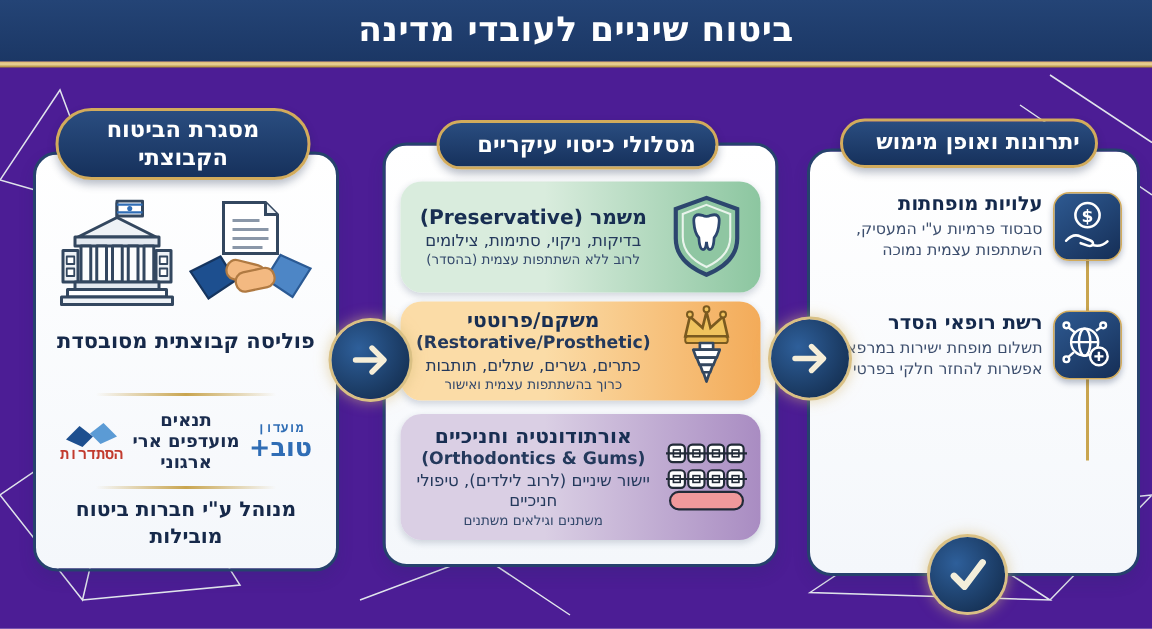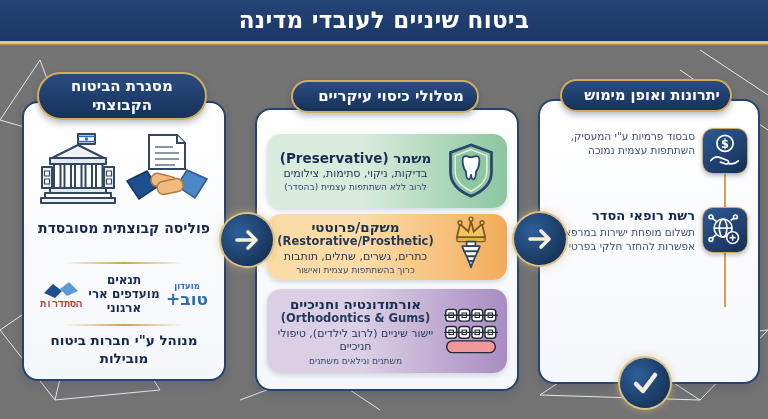--- a/index.html
+++ b/index.html
@@ -1,51 +1,51 @@
 <!DOCTYPE html>
 <html lang="he" dir="rtl"><head>
 <meta charset="utf-8">
 <style>
   html,body{margin:0;padding:0;}
-  .stage{position:relative;width:768px;height:419px;overflow:hidden;background:#737373;
+  .stage{position:relative;width:768px;height:419px;overflow:hidden;background:#4c1d95;
          font-family:"DejaVu Sans","Liberation Sans",sans-serif;direction:rtl;}
   .bgmesh{position:absolute;left:0;top:0;z-index:0;}
 
   
   .topbar{position:absolute;left:0;top:0;width:768px;height:41px;
           background:linear-gradient(180deg,#244476,#1b3765);z-index:2;}
   .main-title{line-height:41px;text-align:center;color:#ffffff;font-size:23px;font-weight:bold;letter-spacing:.3px;}
   .goldline{position:absolute;left:0;top:41px;width:768px;height:4px;z-index:2;
             background:linear-gradient(180deg,#d9b469,#ecd49a 45%,#a9842f);}
 
   
   .panel{position:absolute;background:linear-gradient(180deg,#ffffff,#f4f7fb);
          border:2px solid #26426d;border-radius:16px;box-shadow:0 5px 10px rgba(25,45,85,.14);z-index:1;}
   .p-frame{left:22px;top:101px;width:200px;height:276px;}
-  .p-cov{left:255px;top:108px;width:260px;height:279px;}
+  .p-cov{left:255px;top:95px;width:260px;height:279px;}
   .p-ben{left:538px;top:99px;width:218px;height:281px;}
 
   .pill{position:absolute;z-index:3;background:linear-gradient(180deg,#2a4d80,#16315c);
         border:2px solid #d2ab5c;border-radius:26px;color:#fff;font-weight:bold;
         display:flex;align-items:center;justify-content:center;text-align:center;
         box-shadow:0 3px 6px rgba(20,35,70,.3);box-sizing:border-box;line-height:1.3;padding-left:12px;}
   .pill-frame{left:37px;top:72px;width:170px;height:48px;font-size:15px;padding:16px 10px;}
   .pill-cov{left:291px;top:80px;width:188px;height:33px;font-size:15px;}
   .pill-ben{left:560px;top:79px;width:172px;height:33px;font-size:14.5px;}
 
   
   .fw-icons{position:absolute;top:30px;left:0;right:0;display:flex;justify-content:center;align-items:flex-end;gap:8px;}
   .fw-policy{position:absolute;top:116px;left:8px;right:8px;text-align:center;font-weight:bold;
              font-size:14px;color:#16294a;line-height:1.3;}
   .divider{position:absolute;left:40px;right:40px;height:2px;
            background:linear-gradient(90deg,rgba(201,165,79,0),#c9a54f,rgba(201,165,79,0));}
   .dv1{top:159px;} .dv2{top:221px;}
   .fw-logos{position:absolute;top:166px;left:6px;right:6px;height:52px;display:flex;align-items:center;justify-content:center;gap:5px;}
   .tov-logo{display:flex;flex-direction:column;align-items:center;line-height:1;color:#2f6db5;flex:0 0 auto;}
-  .tov-small{font-size:8.5px;font-weight:bold;}
+  .tov-small{font-size:8.5px;font-weight:bold;font-family:Liberation Mono, monospace;}
   .tov-big{font-size:17px;font-weight:bold;}
   .terms-text{width:74px;text-align:center;font-weight:bold;font-size:12px;line-height:1.15;color:#1a2c4e;flex:0 0 auto;}
   .hist-logo{display:flex;flex-direction:column;align-items:center;line-height:1;flex:0 0 auto;}
   .hist-label{font-size:10px;font-weight:bold;color:#c23b2e;margin-top:1px;font-family:Liberation Mono, monospace;}
   .fw-managed{position:absolute;top:228px;left:10px;right:10px;text-align:center;font-weight:bold;
               font-size:13.5px;color:#16294a;line-height:1.35;}
 
   
   .card{position:absolute;left:10px;width:240px;border-radius:14px;display:flex;align-items:center;
         padding:5px 7px;box-sizing:border-box;gap:5px;box-shadow:0 2px 5px rgba(40,60,90,.20);}
@@ -252,20 +252,21 @@
         <svg width="38" height="38" viewBox="0 0 40 40">
           <g stroke="#ffffff" stroke-width="1.8" fill="none" stroke-linecap="round">
             <circle cx="20" cy="12" r="8.5"></circle>
             <path d="M5,30 q5,-5.5 10,-3 l7,2.8 q2.6,1.2 1.6,2.9 q-1,1.5 -3.4,.7 l-5,-1.7"></path>
             <path d="M23.5,33 q6,1.8 10.5,-2.6"></path>
           </g>
           <text x="20" y="16.5" text-anchor="middle" font-size="12" font-weight="bold" fill="#ffffff">$</text>
         </svg>
       </div>
       <div class="b-text">
+        <div class="b-title">עלויות מופחתות</div>
         <div class="b-body">סבסוד פרמיות ע"י המעסיק, השתתפות עצמית נמוכה</div>
       </div>
     </div>
 
     <div class="b-item bi-2">
       <div class="tile">
         <svg width="38" height="38" viewBox="0 0 40 40">
           <g stroke="#ffffff" stroke-width="1.7" fill="none">
             <circle cx="18" cy="18" r="9.5"></circle>
             <ellipse cx="18" cy="18" rx="4" ry="9.5"></ellipse>

